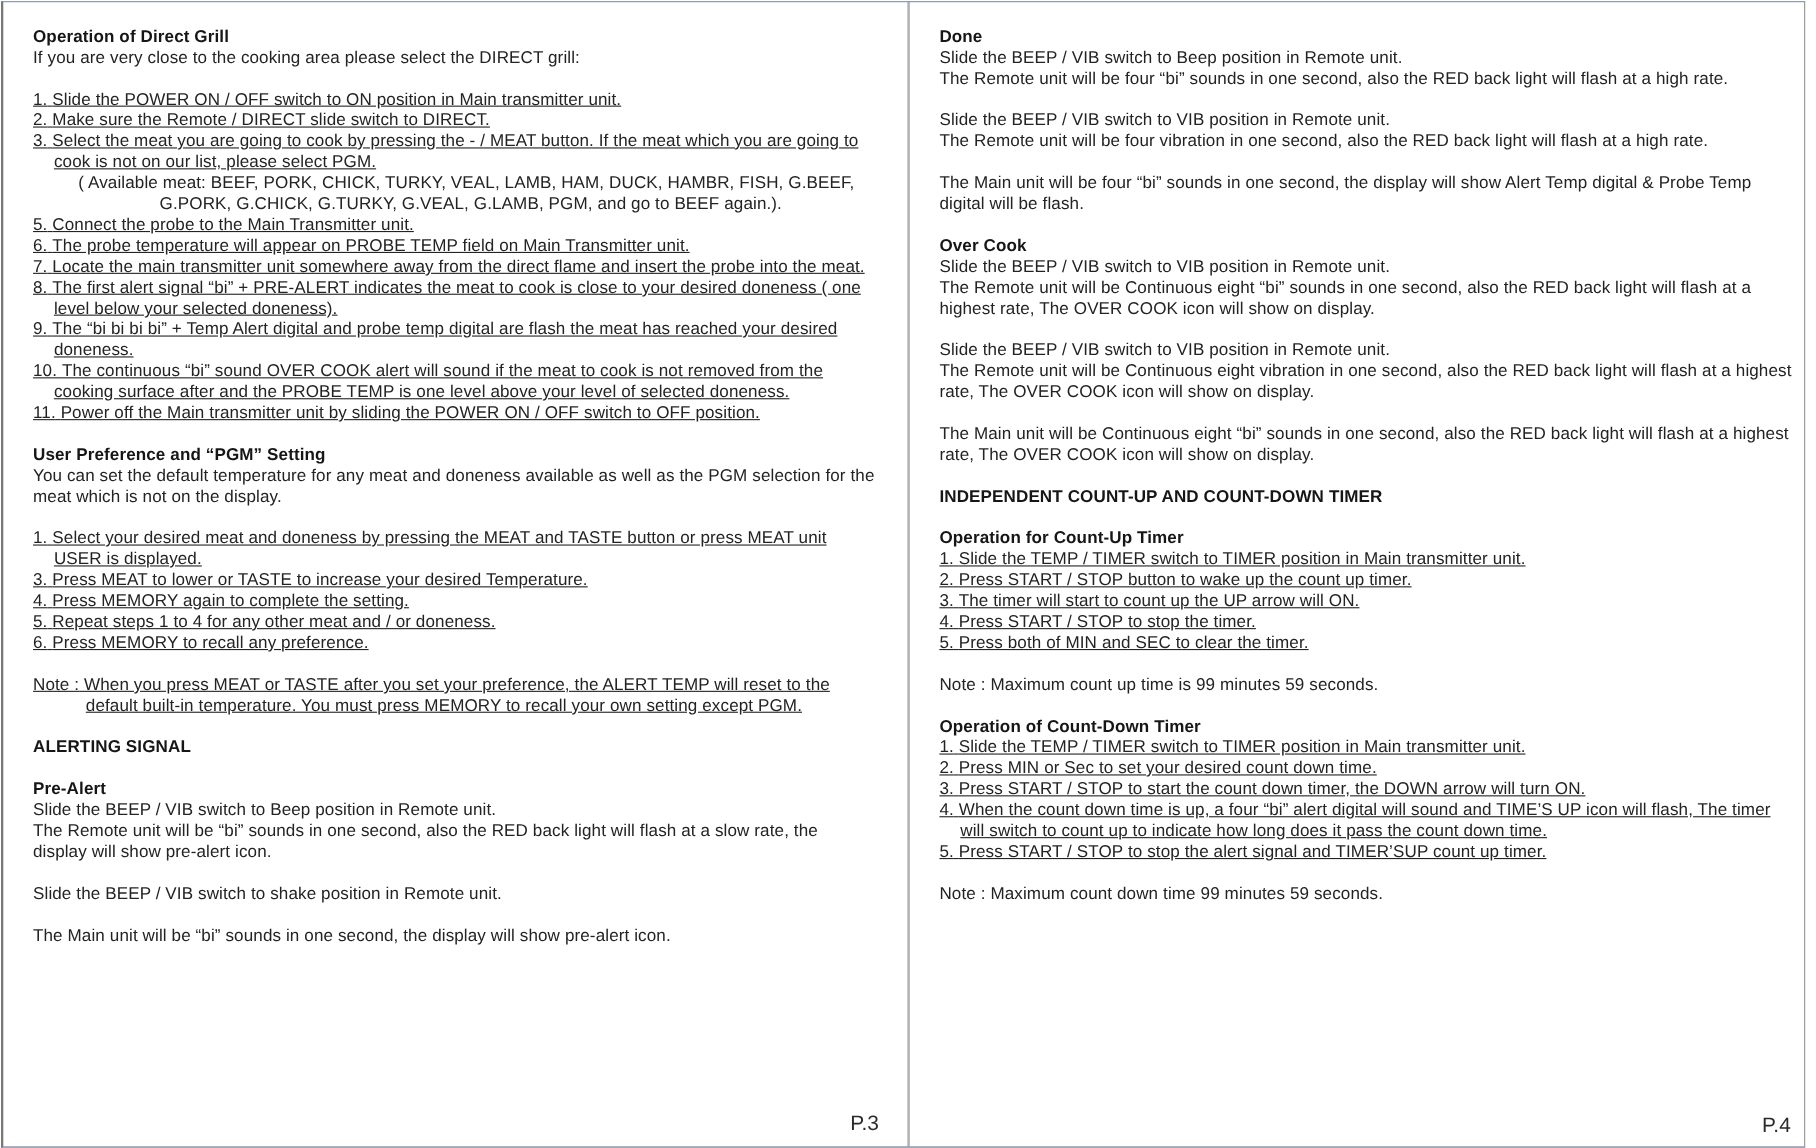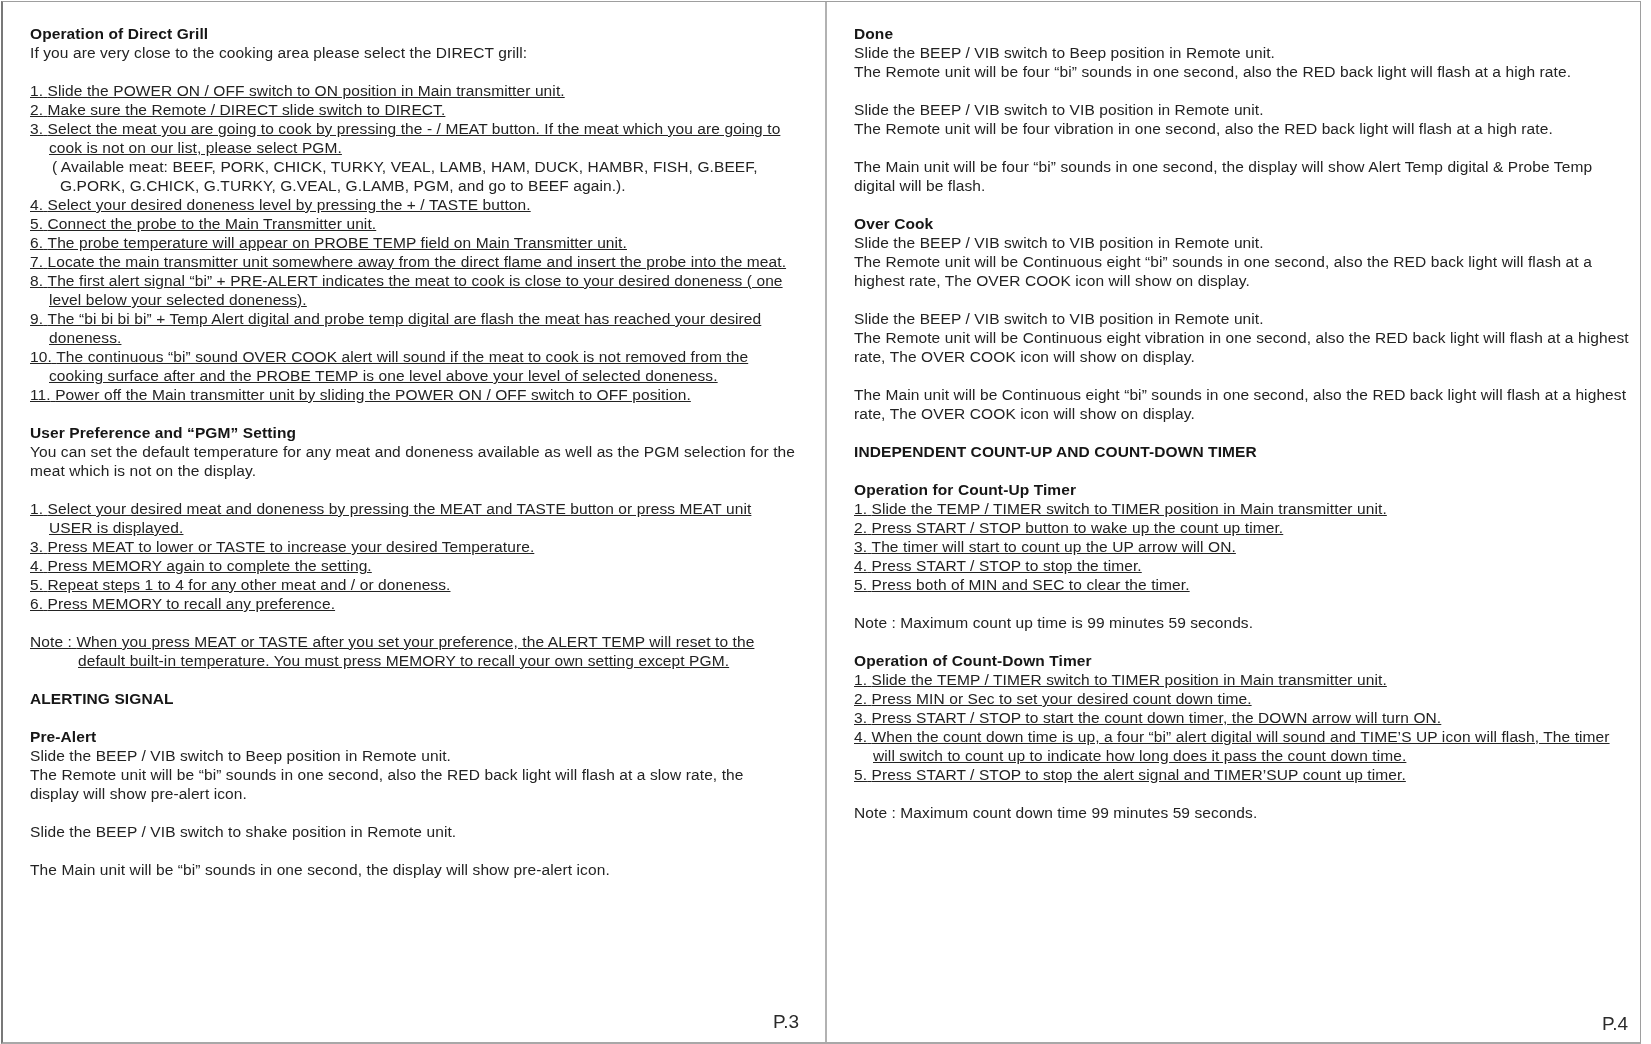--- a/index.html
+++ b/index.html
@@ -58,20 +58,21 @@
     text-decoration: underline;
   }
   .blk.note {
     padding-left: 48px;
     text-indent: -48px;
     text-decoration: underline;
   }
   .blk.avail {
     padding-left: 30px;
     text-indent: -8px;
+    text-align: center;
   }
   .page-number {
     position: absolute;
     font-size: 19px;
     color: #2a2a2a;
   }
   .page-left  .page-number { right: 26px; bottom: 9px; }
   .page-right .page-number { right: 12px; bottom: 7px; }
 </style>
 </head>
@@ -81,21 +82,20 @@
 
   <section class="page page-left">
     <div class="content">
         <div class="blk heading">Operation of Direct Grill</div>
         <div class="blk para">If you are very close to the cooking area please select the DIRECT grill:</div>
         <div class="blk spacer"></div>
         <div class="blk listitem"><span>1.</span>&nbsp;<span>Slide the POWER ON / OFF switch to ON position in Main transmitter unit.</span></div>
         <div class="blk listitem"><span>2.</span>&nbsp;<span>Make sure the Remote / DIRECT slide switch to DIRECT.</span></div>
         <div class="blk listitem"><span>3.</span>&nbsp;<span>Select the meat you are going to cook by pressing the - / MEAT button. If the meat which you are going to cook is not on our list, please select PGM.</span></div>
         <div class="blk avail">( Available meat: BEEF, PORK, CHICK, TURKY, VEAL, LAMB, HAM, DUCK, HAMBR, FISH, G.BEEF, G.PORK, G.CHICK, G.TURKY, G.VEAL, G.LAMB, PGM, and go to BEEF again.).</div>
-        <div class="blk listitem"><span>4.</span>&nbsp;<span>Select your desired doneness level by pressing the + / TASTE button.</span></div>
         <div class="blk listitem"><span>5.</span>&nbsp;<span>Connect the probe to the Main Transmitter unit.</span></div>
         <div class="blk listitem"><span>6.</span>&nbsp;<span>The probe temperature will appear on PROBE TEMP field on Main Transmitter unit.</span></div>
         <div class="blk listitem"><span>7.</span>&nbsp;<span>Locate the main transmitter unit somewhere away from the direct flame and insert the probe into the meat.</span></div>
         <div class="blk listitem"><span>8.</span>&nbsp;<span>The first alert signal “bi” + PRE-ALERT indicates the meat to cook is close to your desired doneness ( one level below your selected doneness).</span></div>
         <div class="blk listitem"><span>9.</span>&nbsp;<span>The “bi bi bi bi” + Temp Alert digital and probe temp digital are flash the meat has reached your desired doneness.</span></div>
         <div class="blk listitem"><span>10.</span>&nbsp;<span>The continuous “bi” sound OVER COOK alert will sound if the meat to cook is not removed from the cooking surface after and the PROBE TEMP is one level above your level of selected doneness.</span></div>
         <div class="blk listitem"><span>11.</span>&nbsp;<span>Power off the Main transmitter unit by sliding the POWER ON / OFF switch to OFF position.</span></div>
         <div class="blk spacer"></div>
         <div class="blk heading">User Preference and “PGM” Setting</div>
         <div class="blk para">You can set the default temperature for any meat and doneness available as well as the PGM selection for the meat which is not on the display.</div>

